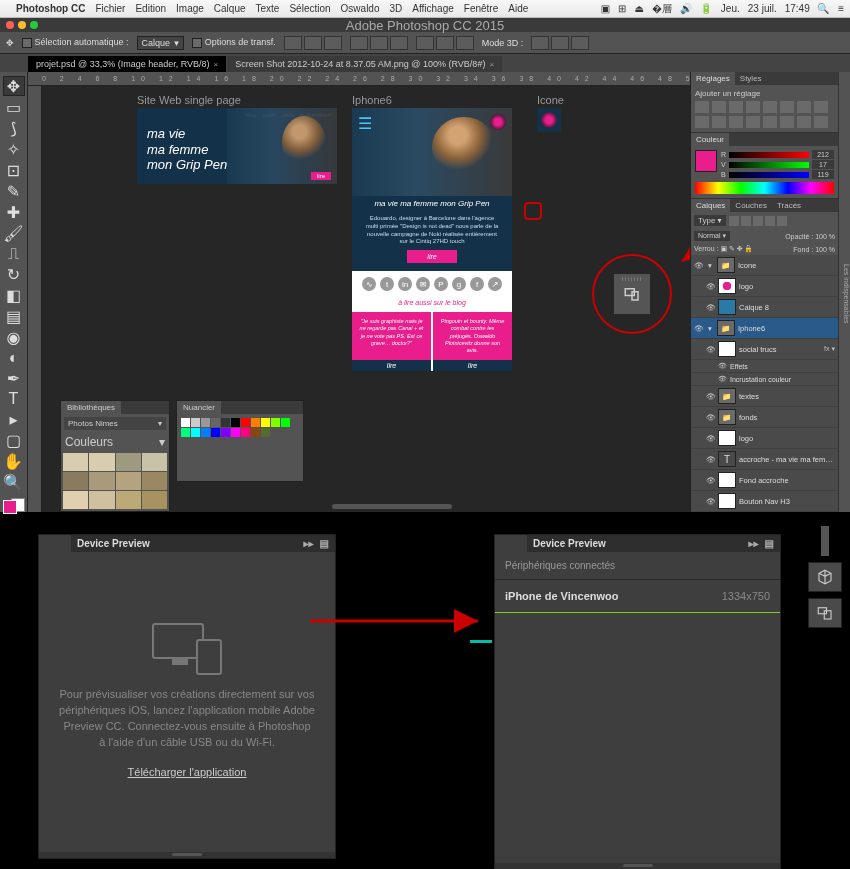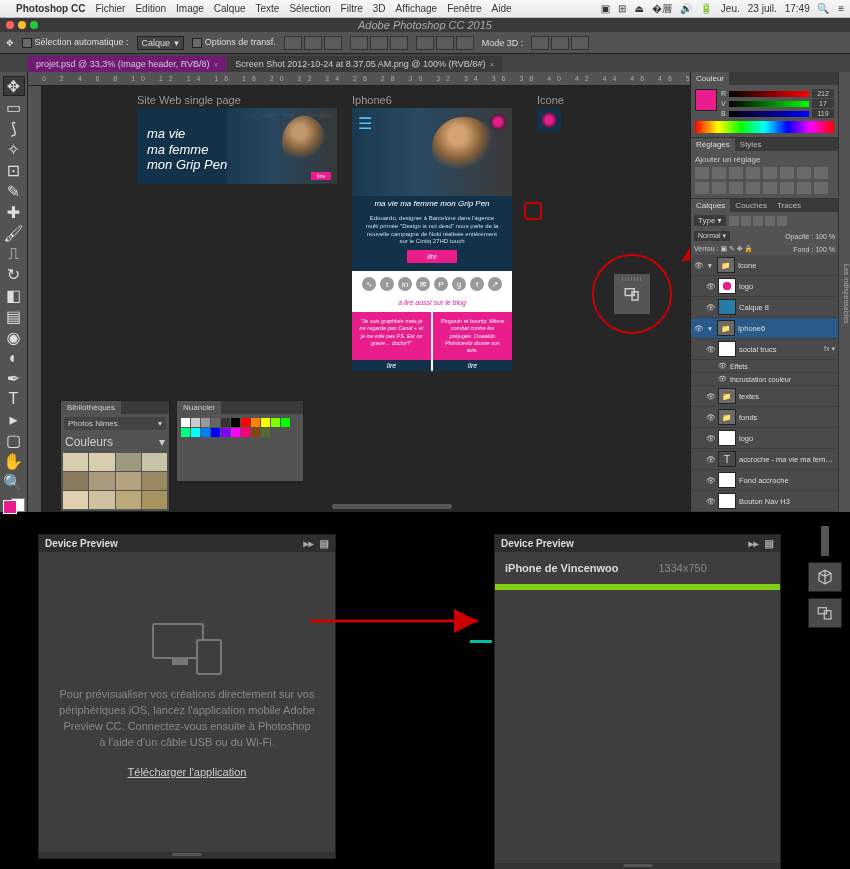--- a/index.html
+++ b/index.html
@@ -7,37 +7,37 @@
 
 
 .mac-menu { height: 18px; background: linear-gradient(#f7f7f7,#e8e8e8); display: flex; align-items: center; font-size: 10px; color: #333; padding: 0 6px; justify-content: space-between; border-bottom: 1px solid #bbb; }
 .mac-menu-left { display: flex; gap: 10px; align-items: center; }
 .mac-menu-left .apple { font-size: 12px; }
 .mac-menu-left span.item { cursor: default; }
 .mac-menu-left span.app { font-weight: bold; }
 .mac-menu-right { display: flex; gap: 8px; align-items: center; color: #333; }
 
 
-.win-title { height: 14px; background: #3a3a3a; display: flex; align-items: center; font-size: 11px; color: #aaa; padding: 0 6px; position: relative; font-style: italic; }
+.win-title { height: 14px; background: #3a3a3a; display: flex; align-items: center; font-size: 13px; color: #aaa; padding: 0 6px; position: relative; }
 .traffic { display: flex; gap: 4px; position: absolute; left: 6px; }
 .traffic span { width: 8px; height: 8px; border-radius: 50%; display: inline-block; }
 .t-red { background: #ff5f56; } .t-yel { background: #ffbd2e; } .t-grn { background: #27c93f; }
 .win-title .title { margin: 0 auto; }
 
 
 .opts { height: 22px; background: #535353; border-bottom: 1px solid #222; display: flex; align-items: center; font-size: 9px; color: #ddd; padding: 0 6px; gap: 8px; }
 .opts .chk { width: 10px; height: 10px; border: 1px solid #222; background: #6a6a6a; display: inline-block; vertical-align: middle; margin-right: 3px; }
 .opts .sel { background: #444; border: 1px solid #222; padding: 1px 4px; display: inline-flex; align-items: center; gap: 4px; }
 .opts .group { display: inline-flex; gap: 2px; }
 .opts .icon-btn { width: 18px; height: 14px; background: #5c5c5c; border: 1px solid #333; }
 
 
 .doc-tabs { height: 18px; background: #444; display: flex; align-items: flex-end; font-size: 9px; gap: 1px; padding-left: 28px; }
 .doc-tabs .tab { background: #3a3a3a; padding: 3px 8px; color: #ccc; display: flex; gap: 4px; align-items: center; }
-.doc-tabs .tab.active { background: #701a75; }
+.doc-tabs .tab.active { background: #000000; }
 .tab .x { font-size: 8px; color: #999; }
 
 
 .ps { display: flex; height: 440px; background: #262626; }
 .tools { width: 28px; background: #535353; display: flex; flex-direction: column; align-items: center; padding-top: 4px; gap: 2px; border-right: 1px solid #222; }
 .tools .tool { width: 22px; height: 20px; display: flex; align-items: center; justify-content: center; color: #ddd; position: relative; }
 .tools .tool.active { background: #3a3a3a; border: 1px solid #222; }
 .tools .swatches { margin-top: 6px; position: relative; width: 22px; height: 22px; }
 .tools .swatches .fg { position: absolute; width: 14px; height: 14px; background: #e91e8c; border: 1px solid #fff; top: 0; left: 0; z-index: 2; }
 .tools .swatches .bg { position: absolute; width: 14px; height: 14px; background: #fff; border: 1px solid #888; bottom: 0; right: 0; }
@@ -143,35 +143,35 @@
 .layer.sel { background: #2a5a8a; }
 .layer.fx { padding-left: 28px; font-size: 7px; color: #bbb; }
 .layer .fxlabel { margin-left: auto; font-size: 7px; color: #bbb; }
 
 .dev-btn-callout { position: absolute; right: 148px; top: 130px; width: 18px; height: 18px; border: 2px solid #c00; border-radius: 4px; }
 .right-strip { width: 12px; background: #535353; border-left: 1px solid #333; font-size: 7px; color: #aaa; writing-mode: vertical-rl; text-align: center; padding-top: 4px; }
 
 
 .bottom { display: flex; gap: 0; background: #000; padding: 22px 8px 10px; height: 395px; position: relative; align-items: flex-start; }
 .dp-panel { background: #3e3e3e; border: 1px solid #222; display: flex; flex-direction: column; box-shadow: 0 4px 12px rgba(0,0,0,.6); }
-.dp-head { background: #2e2e2e; display: flex; align-items: center; padding: 3px 6px; font-size: 10px; color: #ddd; font-weight: bold; }
+.dp-head { background: #2e2e2e; display: flex; align-items: center; padding: 3px 6px; font-size: 10px; color: #ddd; font-weight: bold; margin-left: 32px; }
 .dp-head .ic { margin-left: auto; display: flex; gap: 6px; color: #aaa; font-size: 10px; }
 .dp1 { width: 298px; height: 325px; margin-left: 30px; }
 .dp1 .body { flex: 1; display: flex; flex-direction: column; align-items: center; justify-content: center; padding: 16px 20px; text-align: center; color: #888; font-size: 11px; line-height: 1.45; gap: 14px; }
 .dp1 .devicon { width: 70px; height: 50px; position: relative; }
 .dp1 .devicon .mon { position: absolute; left: 0; top: 0; width: 52px; height: 36px; border: 2px solid #777; border-radius: 3px; }
 .dp1 .devicon .mon::after { content: ""; position: absolute; bottom: -8px; left: 18px; width: 16px; height: 6px; background: #777; }
 .dp1 .devicon .tab { position: absolute; right: 0; bottom: -2px; width: 26px; height: 36px; border: 2px solid #777; border-radius: 3px; background: #3e3e3e; }
 .dp1 .link { color: #ccc; text-decoration: underline; font-size: 11px; }
 .dp-foot { height: 6px; background: #333; display: flex; justify-content: center; }
 .dp-foot span { width: 30px; height: 3px; background: #555; margin-top: 1px; border-radius: 2px; }
 
 .dp2 { width: 287px; height: 336px; margin-left: 158px; }
 .dp2 .sub { padding: 8px 10px; font-size: 10px; color: #999; border-bottom: 1px solid #2a2a2a; }
-.dp2 .dev-row { display: flex; padding: 10px; font-size: 11px; border-bottom: 6px solid #84cc16; gap: 40px; }
+.dp2 .dev-row { display: flex; justify-content: space-between; padding: 10px; font-size: 11px; border-bottom: 1px solid #84cc16; gap: 40px; }
 .dp2 .dev-row .name { color: #ddd; font-weight: bold; }
 .dp2 .dev-row .res { color: #888; }
 
 .side-icons { position: absolute; right: 8px; top: 14px; display: flex; flex-direction: column; gap: 6px; align-items: center; }
 .side-icons .tabbar { width: 8px; height: 30px; background: #555; }
 .side-icons .ico { width: 34px; height: 30px; background: #4a4a4a; border: 1px solid #222; display: flex; align-items: center; justify-content: center; color: #ccc; }
 .side-icons .ico svg { width: 18px; height: 18px; }
 
 .arrow2 { position: absolute; left: 310px; top: 100px; width: 175px; height: 10px; }
 .arrow2 svg { width: 100%; height: 100%; overflow: visible; }
@@ -185,21 +185,21 @@
 <div class="mac-menu">
   <div class="mac-menu-left">
     <span class="apple"></span>
     <span class="item app">Photoshop CC</span>
     <span class="item">Fichier</span>
     <span class="item">Edition</span>
     <span class="item">Image</span>
     <span class="item">Calque</span>
     <span class="item">Texte</span>
     <span class="item">Sélection</span>
-    <span class="item">Filtre</span>
+    <span class="item">Oswaldo</span>
     <span class="item">3D</span>
     <span class="item">Affichage</span>
     <span class="item">Fenêtre</span>
     <span class="item">Aide</span>
   </div>
   <div class="mac-menu-right">
     <span>▣</span>
     <span>⊞</span>
     <span>⏏</span>
     <span>�層</span>
@@ -440,20 +440,47 @@
 
         <div class="hscroll"></div>
       </div>
     </div>
     <div class="dev-btn-callout"></div>
   </div>
 
   <div class="right">
     <div class="grp">
       <div class="tabrow">
+        <span class="on">Réglages</span>
+        <span>Styles</span>
+      </div>
+      <div class="adjust-body">
+        <div class="txt">Ajouter un réglage</div>
+        <div class="icons">
+          <span></span>
+            <span></span>
+            <span></span>
+            <span></span>
+            <span></span>
+            <span></span>
+            <span></span>
+            <span></span>
+          <span></span>
+            <span></span>
+            <span></span>
+            <span></span>
+            <span></span>
+            <span></span>
+            <span></span>
+            <span></span>
+        </div>
+      </div>
+    </div>
+    <div class="grp">
+      <div class="tabrow">
           <span class="on">Couleur</span>
         </div>
       <div class="color-body">
         <div style="display:flex;gap:4px">
           <div class="color-sw">
             <div class="big" style="background:#e91e8c"></div>
           </div>
           <div class="sliders">
             <div class="row">
                 <span>R</span>
@@ -466,47 +493,20 @@
                 <span class="val">17</span>
               </div>
             <div class="row">
                 <span>B</span>
                 <div class="bar b"></div>
                 <span class="val">119</span>
               </div>
           </div>
         </div>
         <div class="spectrum"></div>
-      </div>
-    </div>
-    <div class="grp">
-      <div class="tabrow">
-        <span class="on">Réglages</span>
-        <span>Styles</span>
-      </div>
-      <div class="adjust-body">
-        <div class="txt">Ajouter un réglage</div>
-        <div class="icons">
-          <span></span>
-            <span></span>
-            <span></span>
-            <span></span>
-            <span></span>
-            <span></span>
-            <span></span>
-            <span></span>
-          <span></span>
-            <span></span>
-            <span></span>
-            <span></span>
-            <span></span>
-            <span></span>
-            <span></span>
-            <span></span>
-        </div>
       </div>
     </div>
     <div class="grp" style="flex:1;display:flex;flex-direction:column">
       <div class="tabrow">
         <span class="on">Calques</span>
         <span>Couches</span>
         <span>Tracés</span>
       </div>
       <div class="layers-head">
         <span class="sel"><span>Type</span> ▾</span>
@@ -634,20 +634,21 @@
   <div class="teal-mark"></div>
 
   <div class="dp-panel dp2">
     <div class="dp-head">
       <span>Device Preview</span>
       <div class="ic">
           <span>▸▸</span>
           <span>▤</span>
         </div>
     </div>
+    <div class="sub">Périphériques connectés</div>
     <div class="dev-row">
       <span class="name">iPhone de Vincenwoo</span>
       <span class="res">1334x750</span>
     </div>
     <div style="flex:1"></div>
     <div class="dp-foot">
         <span></span>
       </div>
   </div>
 

